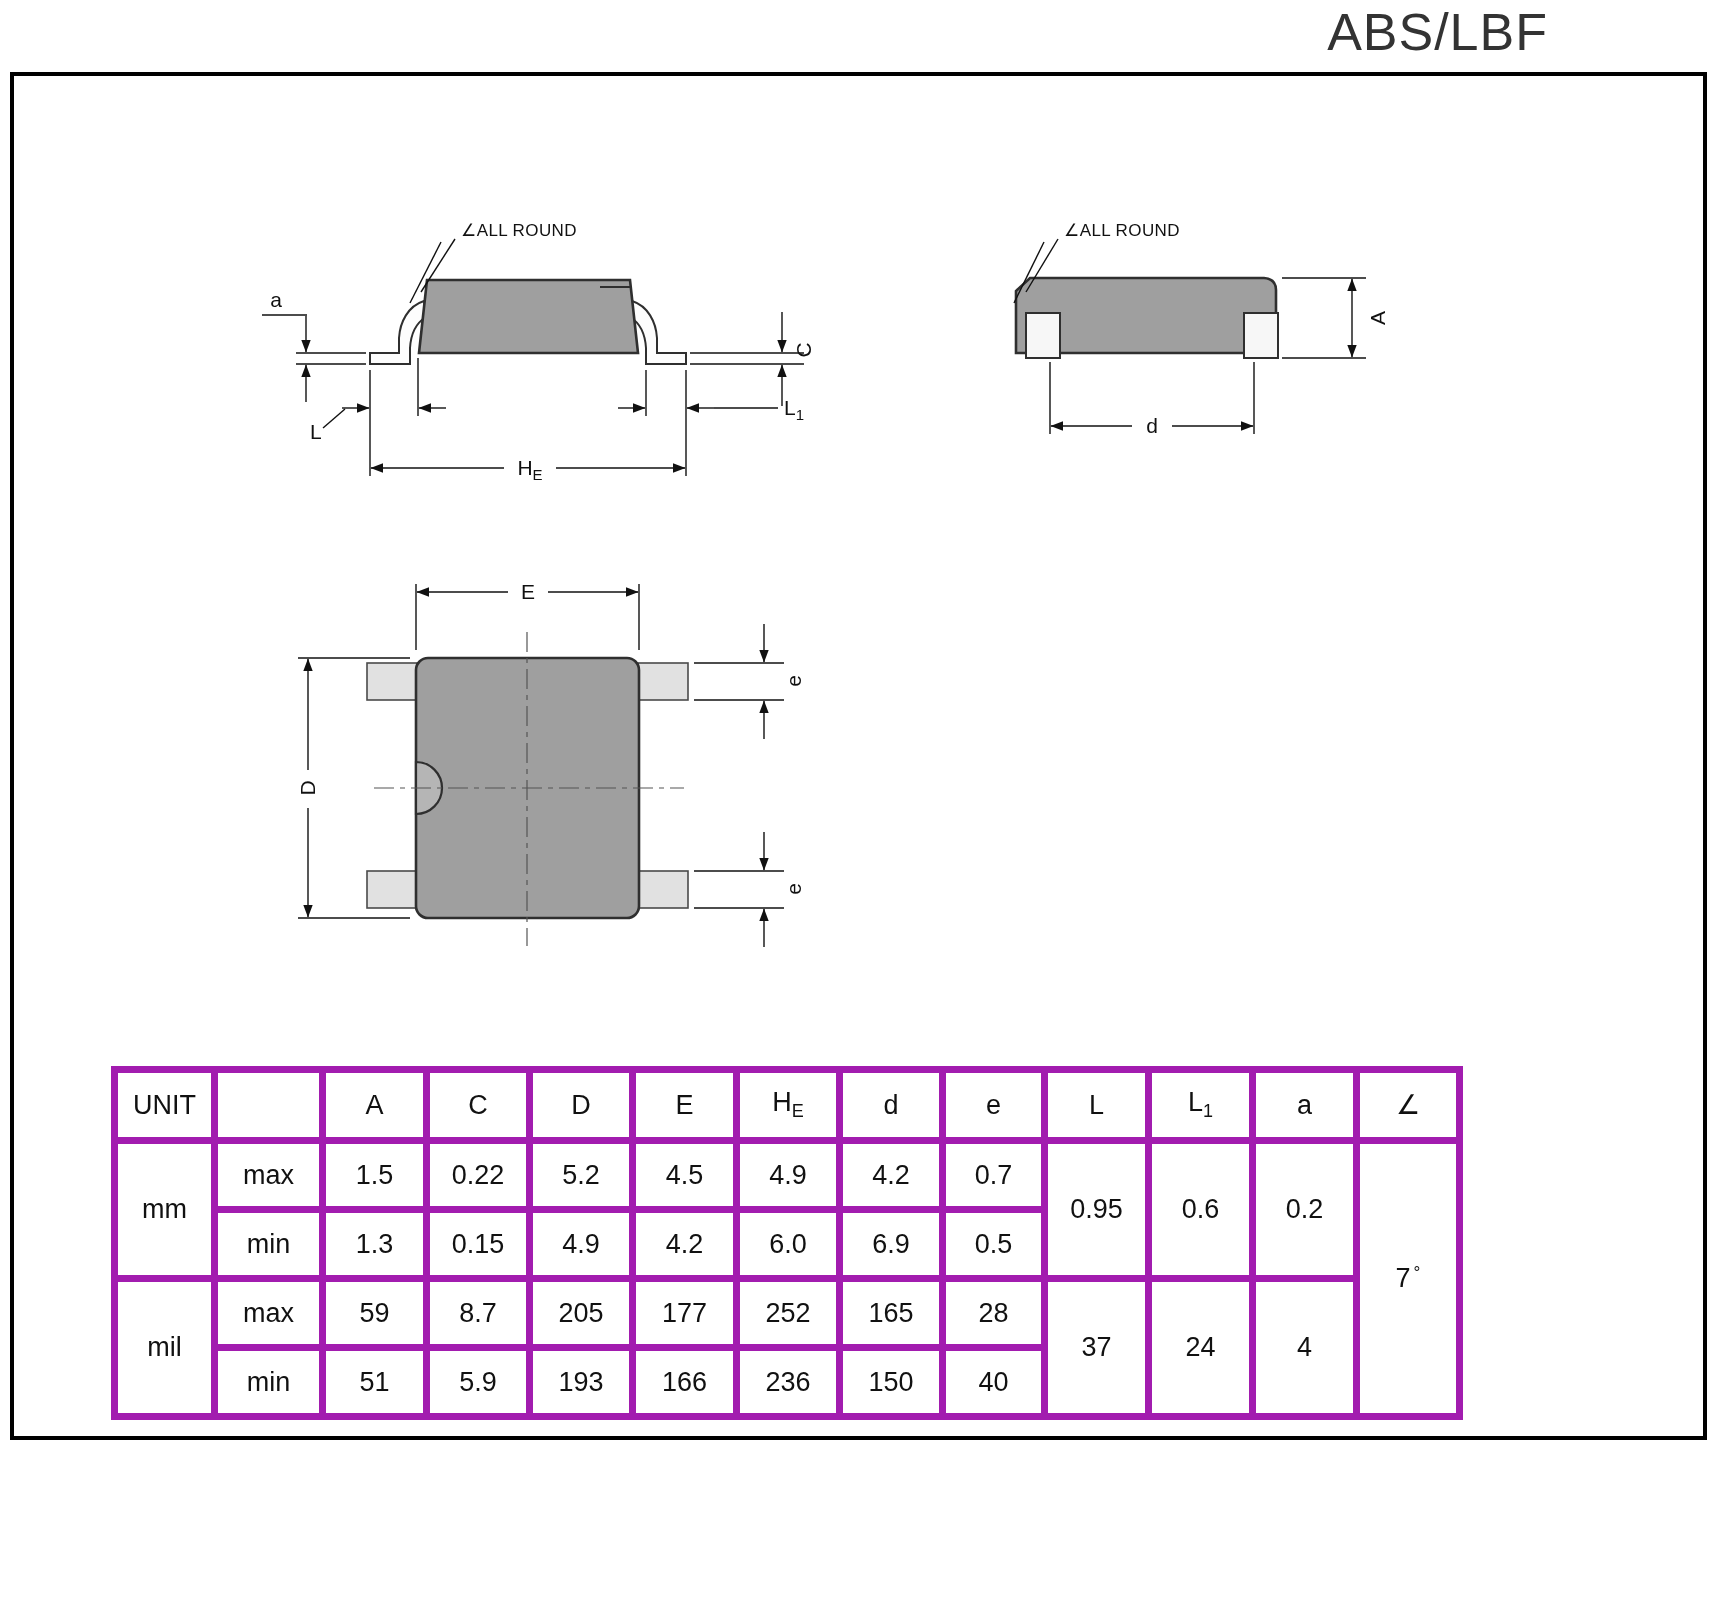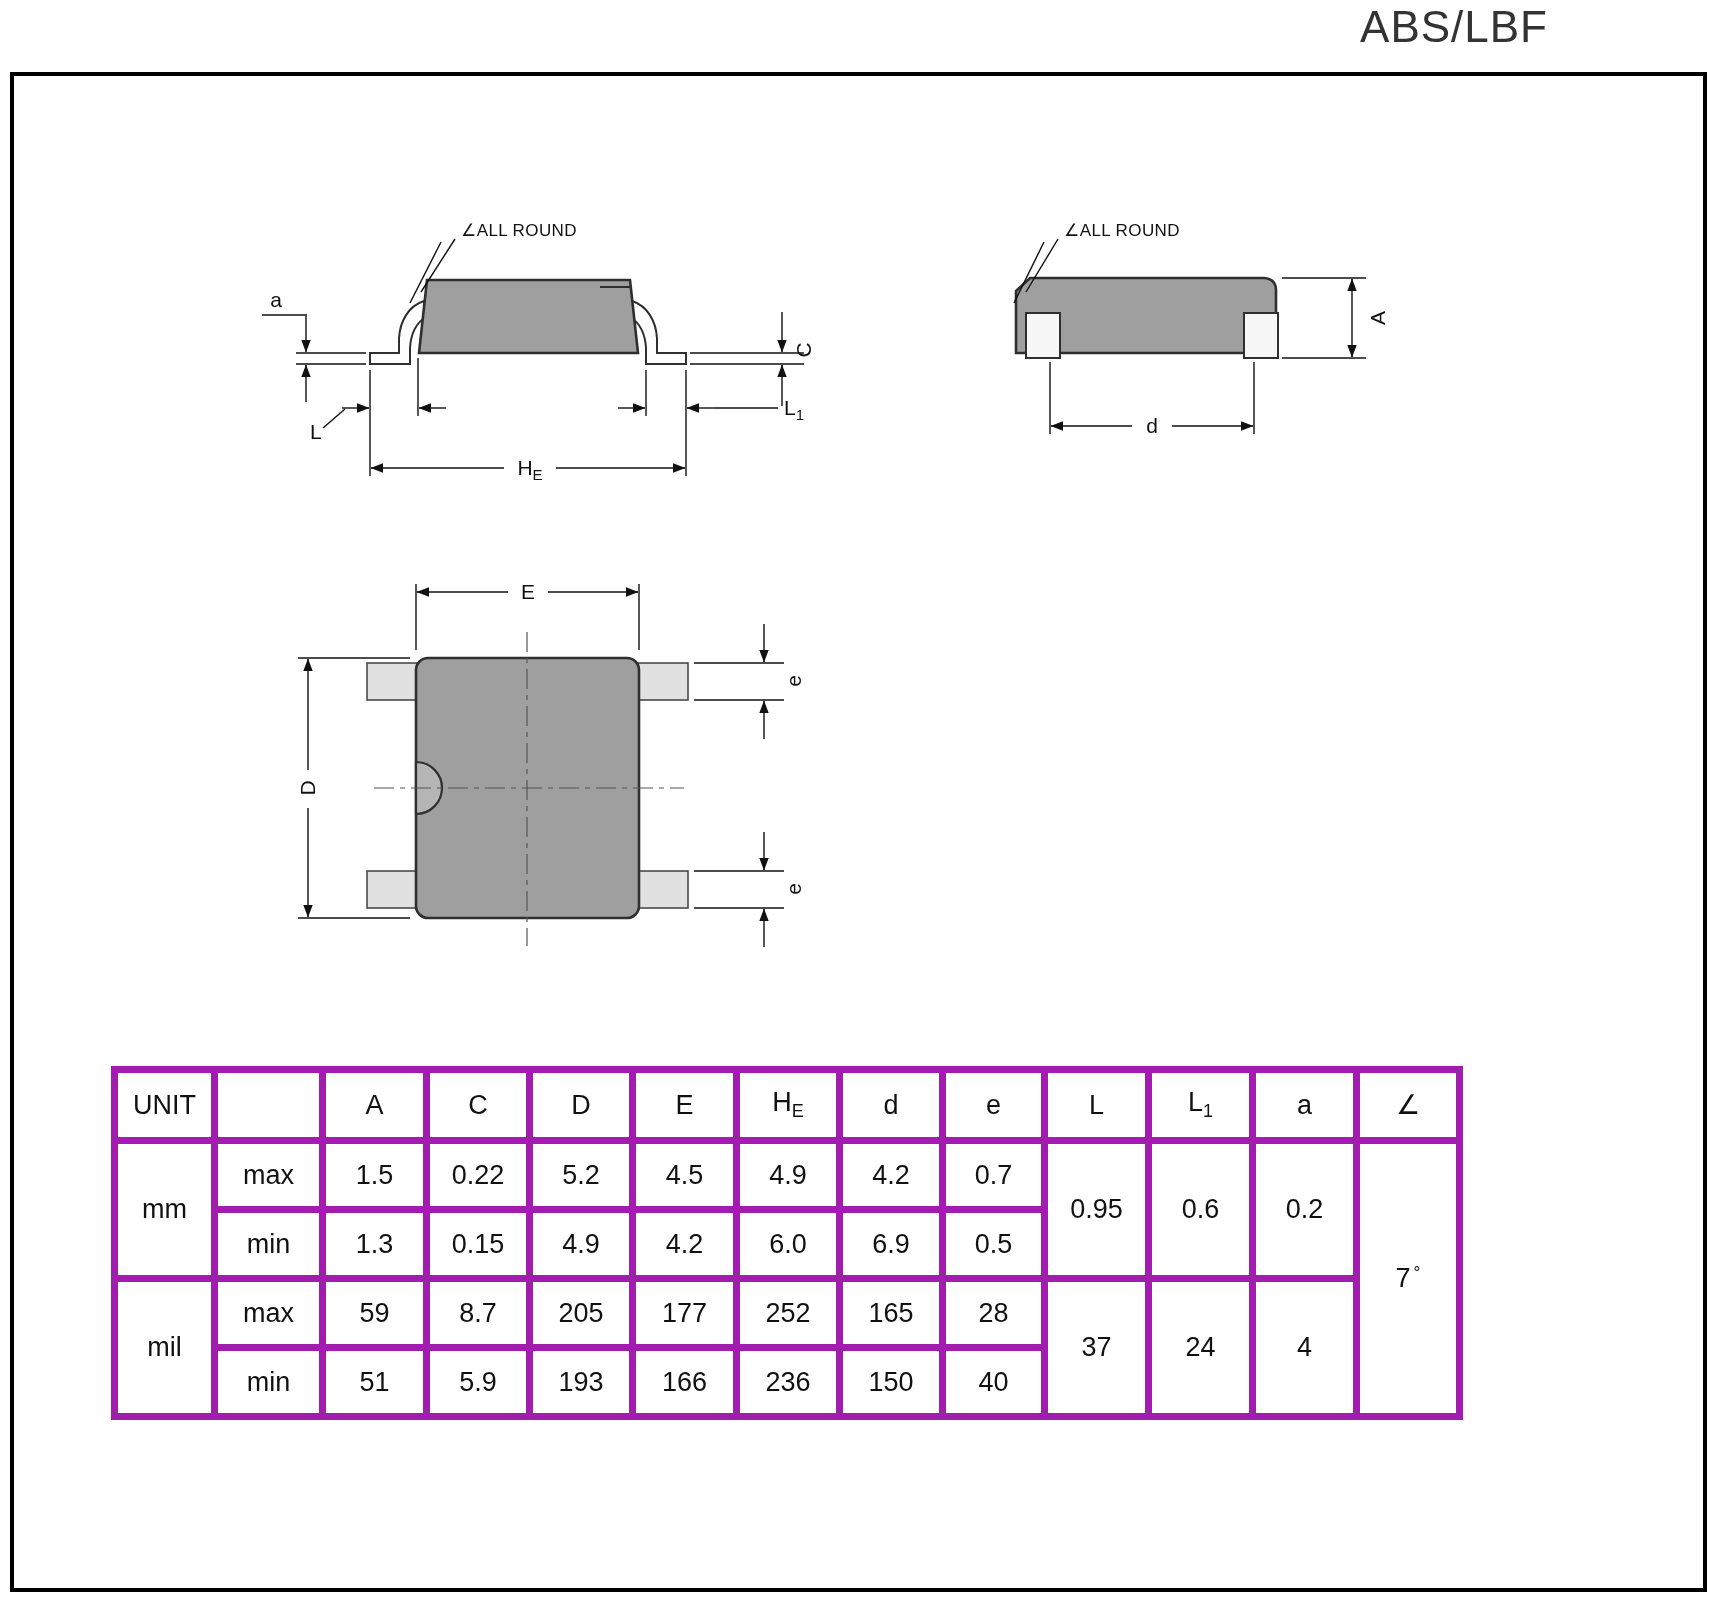--- a/index.html
+++ b/index.html
@@ -1,19 +1,19 @@
 <!DOCTYPE html>
 <html><head>
 <meta charset="utf-8">
 <style>
   html,body{margin:0;padding:0;}
   body{width:1715px;height:1599px;position:relative;background:#ffffff;
        font-family:"Liberation Sans",sans-serif;color:#111;overflow:hidden;}
-  .doc-title{position:absolute;top:2px;right:167px;font-size:44px;color:#333;letter-spacing:1px;}
-  .frame{position:absolute;left:10px;top:72px;width:1697px;height:1520px;border:4px solid #000;box-sizing:border-box;}
+  .doc-title{position:absolute;top:2px;right:167px;font-size:52px;color:#333;letter-spacing:1px;}
+  .frame{position:absolute;left:10px;top:72px;width:1697px;height:1368px;border:4px solid #000;box-sizing:border-box;}
   .drawings{position:absolute;left:0;top:0;}
   .table-title{position:absolute;left:0;top:926px;width:1449px;text-align:right;font-size:33px;color:#1c1c1c;letter-spacing:1px;}
   .mech{position:absolute;left:97px;top:990px;border-collapse:collapse;border:3px solid #000;table-layout:fixed;}
   .mech td{border:7px solid #a21caf;text-align:center;vertical-align:middle;font-size:27px;height:62px;padding:0;}
   .mech tr.hrow td{height:64px;}
   .mech sub{font-size:18px;}
   .deg{font-size:17px;vertical-align:9px;margin-left:3px;}
   svg text{font-family:"Liberation Sans",sans-serif;}
   .lbl{font-size:21px;fill:#111;}
   .small-lbl{font-size:17px;fill:#111;letter-spacing:0.4px;}

